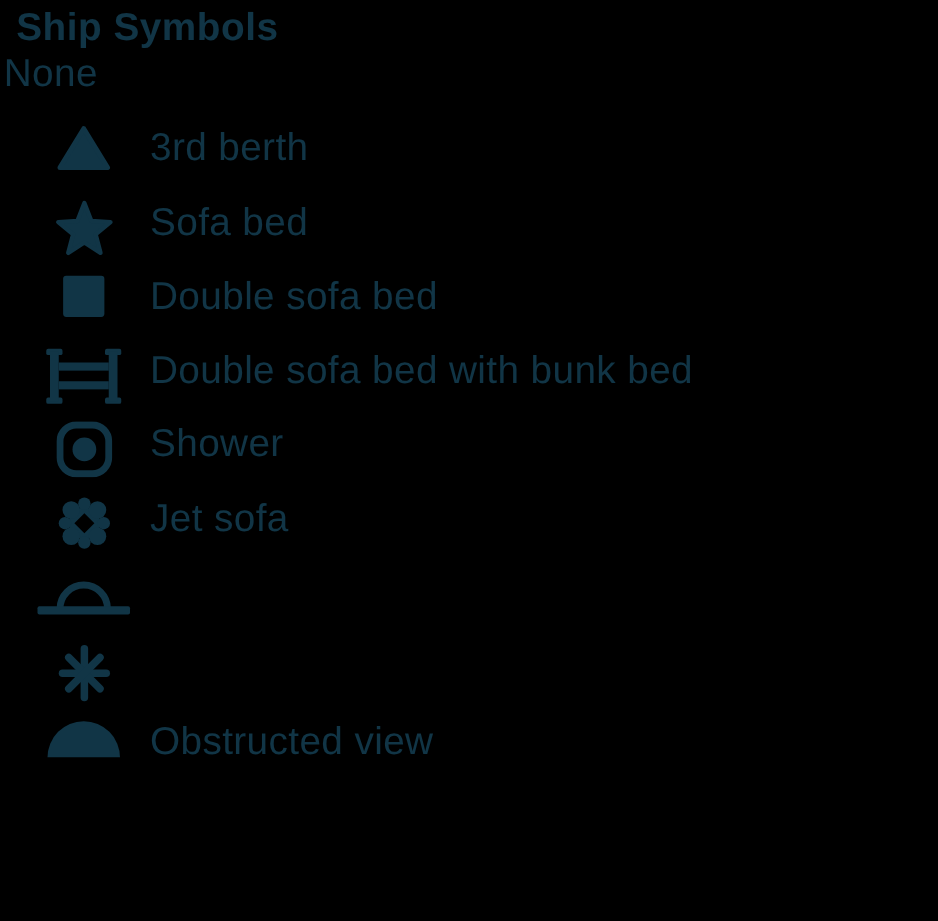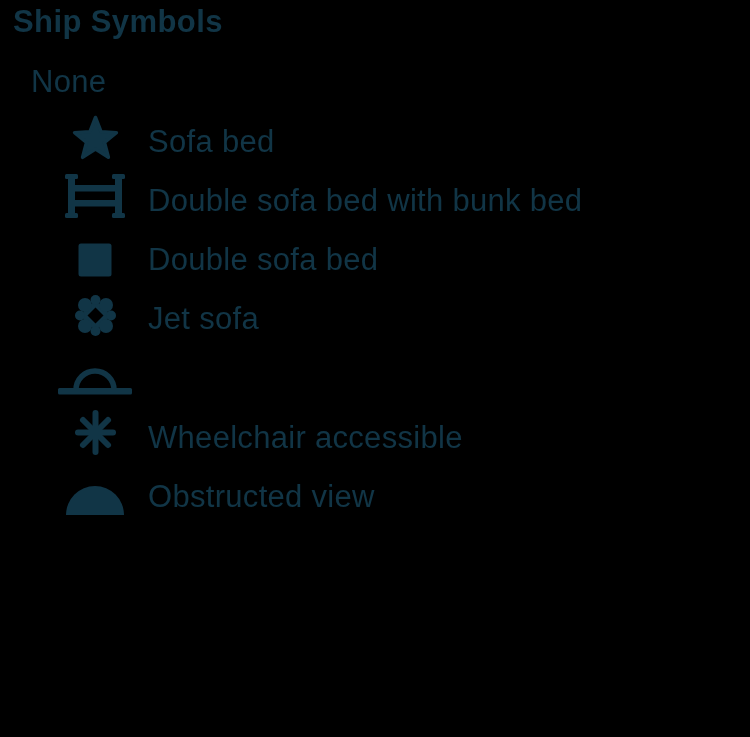--- a/index.html
+++ b/index.html
@@ -9,21 +9,21 @@
     font-family:"Liberation Sans","DejaVu Sans",sans-serif;
     position:relative;
   }
   .page-title{
     color:var(--ink,#113546);
     font-size:31px;font-weight:700;letter-spacing:.4px;
     padding:3px 0 0 13px;height:41px;line-height:38px;
     box-sizing:border-box;white-space:nowrap;
   }
   .legend{display:flex;flex-direction:column;}
-  .row{display:flex;align-items:flex-end;height:59.3px;flex:none;margin-left:28px;}
+  .row{display:flex;align-items:flex-start;height:59.3px;flex:none;}
   .icon-cell{
     width:106px;padding-left:14px;flex:none;
     display:flex;align-items:center;justify-content:center;
   }
   .none-cell{justify-content:flex-start;padding-left:3px;width:117px;}
   .label{
     color:var(--ink,#113546);
     font-size:31px;font-weight:400;letter-spacing:.3px;
     white-space:nowrap;
   }
@@ -39,56 +39,73 @@
 <div class="page-title">Ship Symbols</div>
 
 <div class="legend">
 
   <div class="row">
     <div class="icon-cell none-cell">
       <span class="label">None</span>
     </div>
   </div>
 
+  <div class="row">
+    <div class="icon-cell">
+      <svg width="44" height="38" viewBox="0 0 44 38">
+        <path class="ink" d="M22 3 L41 34 H3 Z" stroke="var(--ink,#113546)" stroke-width="4" stroke-linejoin="round"></path>
+      </svg>
+    </div>
+    <span class="label">3rd berth</span>
+  </div>
 
   <div class="row">
     <div class="icon-cell">
       <svg width="47" height="45" viewBox="0 0 47 45">
         <path class="ink" d="M23.5 2.5 L29.1 16.8 44.4 17.7 32.5 27.4 36.4 42.3 23.5 34 10.6 42.3 14.5 27.4 2.6 17.7 17.9 16.8 Z" stroke="var(--ink,#113546)" stroke-width="3.5" stroke-linejoin="round"></path>
       </svg>
     </div>
     <span class="label">Sofa bed</span>
+  </div>
+
+  <div class="row">
+    <div class="icon-cell">
+      <svg width="36" height="36" viewBox="0 0 36 36">
+        <rect class="ink" x="1.5" y="1.5" width="33" height="33" rx="2.5"></rect>
+      </svg>
+    </div>
+    <span class="label">Double sofa bed</span>
   </div>
 
   <div class="row">
     <div class="icon-cell">
       <svg width="66" height="46" viewBox="0 0 66 46">
         <rect class="ink" x="3" y="1" width="13" height="5" rx="1.5"></rect>
         <rect class="ink" x="3" y="40" width="13" height="5" rx="1.5"></rect>
         <rect class="ink" x="50" y="1" width="13" height="5" rx="1.5"></rect>
         <rect class="ink" x="50" y="40" width="13" height="5" rx="1.5"></rect>
         <rect class="ink" x="6" y="3" width="7" height="40"></rect>
         <rect class="ink" x="53" y="3" width="7" height="40"></rect>
         <rect class="ink" x="13" y="12" width="40" height="6.5"></rect>
         <rect class="ink" x="13" y="27" width="40" height="6.5"></rect>
       </svg>
     </div>
     <span class="label">Double sofa bed with bunk bed</span>
   </div>
 
+
   <div class="row">
     <div class="icon-cell">
-      <svg width="36" height="36" viewBox="0 0 36 36">
-        <rect class="ink" x="1.5" y="1.5" width="33" height="33" rx="2.5"></rect>
+      <svg width="45" height="45" viewBox="0 0 45 45">
+        <rect class="ink-line" x="3" y="3" width="39" height="39" rx="13" stroke-width="5.5"></rect>
+        <circle class="ink" cx="22.5" cy="22.5" r="9.5"></circle>
       </svg>
     </div>
-    <span class="label">Double sofa bed</span>
+    <span class="label">Shower</span>
   </div>
-
-
 
   <div class="row">
     <div class="icon-cell">
       <svg width="43" height="43" viewBox="0 0 43 43">
         <circle class="ink" cx="21.5" cy="21.5" r="12.5"></circle>
         <circle class="ink" cx="11" cy="11" r="7"></circle>
         <circle class="ink" cx="32" cy="11" r="7"></circle>
         <circle class="ink" cx="11" cy="32" r="7"></circle>
         <circle class="ink" cx="32" cy="32" r="7"></circle>
         <circle class="ink" cx="21.5" cy="6" r="5"></circle>
@@ -114,21 +131,20 @@
     <div class="icon-cell">
       <svg width="45" height="47" viewBox="0 0 45 47">
         <g stroke="var(--ink,#113546)" stroke-width="6" stroke-linecap="round">
           <line x1="22.5" y1="4" x2="22.5" y2="43"></line>
           <line x1="5" y1="23.5" x2="40" y2="23.5"></line>
           <line x1="10" y1="11" x2="35" y2="36"></line>
           <line x1="35" y1="11" x2="10" y2="36"></line>
         </g>
       </svg>
     </div>
-    <span class="label">Wheelchair accessible</span>
   </div>
 
 
   <div class="row">
     <div class="icon-cell">
       <svg width="60" height="31" viewBox="0 0 60 31">
         <path class="ink" d="M1 31 A29 29 0 0 1 59 31 Z"></path>
       </svg>
     </div>
     <span class="label">Obstructed view</span>

